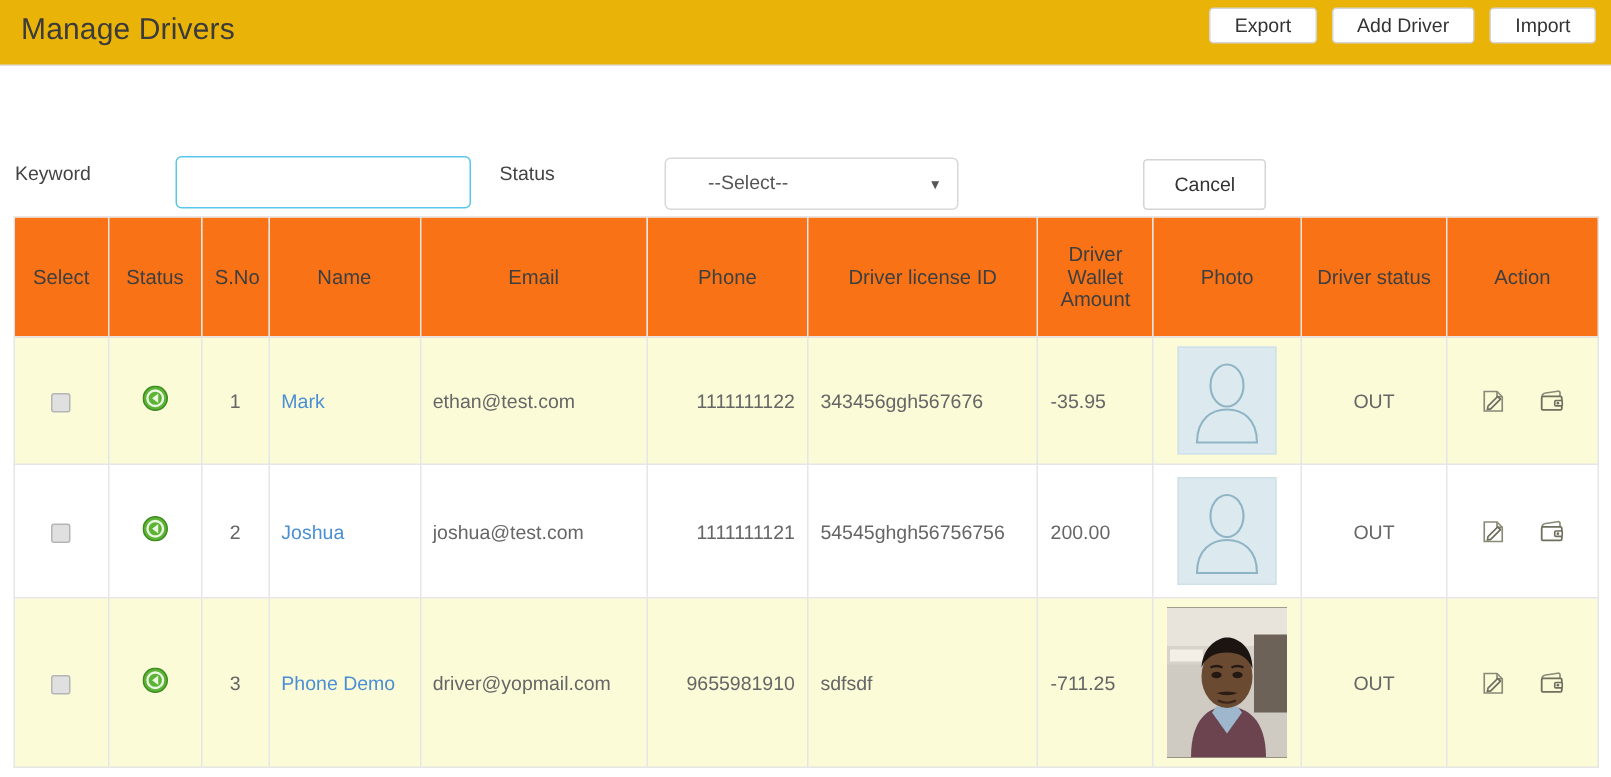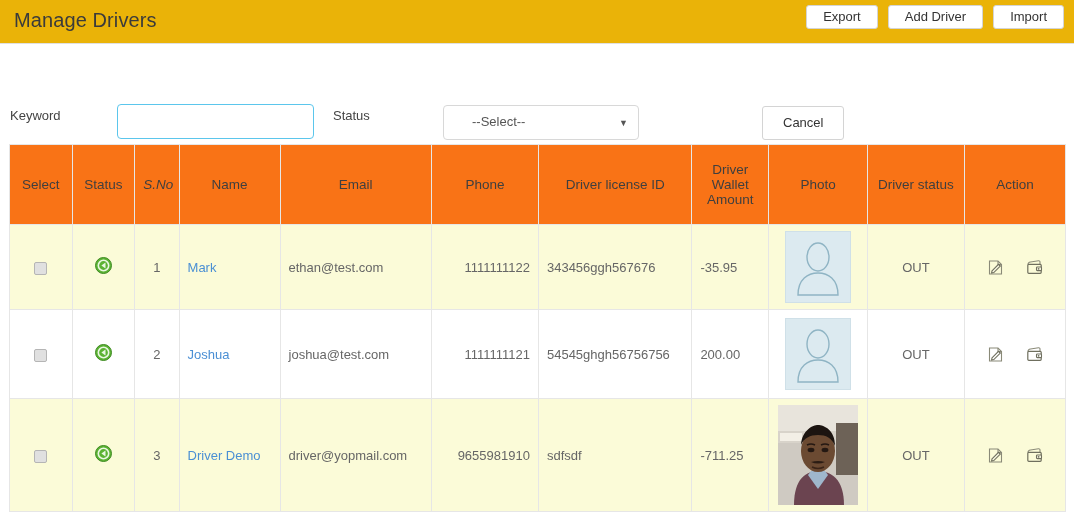--- a/index.html
+++ b/index.html
@@ -136,21 +136,21 @@
     font-size: 13.5px;
     background: #f97316;
     text-align: center;
   }
   th.c-center, td.c-center { text-align: center; }
   th.c-right,  td.c-right  { text-align: right; }
 
   
   .col-select  { width: 62px; }
   .col-status  { width: 62px; }
-  .col-sno     { width: 44px; font-style: italic; }
+  .col-sno     { width: 44px; }
   .col-name    { width: 100px; }
   .col-email   { width: 150px; }
   .col-phone   { width: 106px; }
   .col-license { width: 152px; }
   .col-wallet  { width: 76px; }
   .col-photo   { width: 98px; }
   .col-dstatus { width: 96px; }
   .col-action  { width: 100px; }
 
   tbody tr.odd td { background: #fbfbd8; }
@@ -362,21 +362,21 @@
           <span class="status-icon">
             <svg width="17" height="17" viewBox="0 0 17 17">
               <circle cx="8.5" cy="8.5" r="8" fill="#5cb334" stroke="#3f8a22" stroke-width="1"></circle>
               <circle cx="8.5" cy="8.5" r="5.2" fill="none" stroke="#eaf7e2" stroke-width="1.6"></circle>
               <path d="M10.5 5.4 L6.4 8.5 L10.5 11.6 Z" fill="#eaf7e2"></path>
             </svg>
           </span>
         </td>
         <td class="c-center">3</td>
         <td>
-          <a class="name-link">Driver Demo</a>
+          <a class="name-link">Phone Demo</a>
         </td>
         <td>driver@yopmail.com</td>
         <td class="c-right">9655981910</td>
         <td>sdfsdf</td>
         <td>-711.25</td>
         <td class="c-center">
           <span class="photo-real">
             <svg width="80" height="100" viewBox="0 0 80 100">
               <rect x="0" y="0" width="80" height="100" fill="#cfcac2"></rect>
               <rect x="0" y="0" width="80" height="26" fill="#e8e4dc"></rect>

